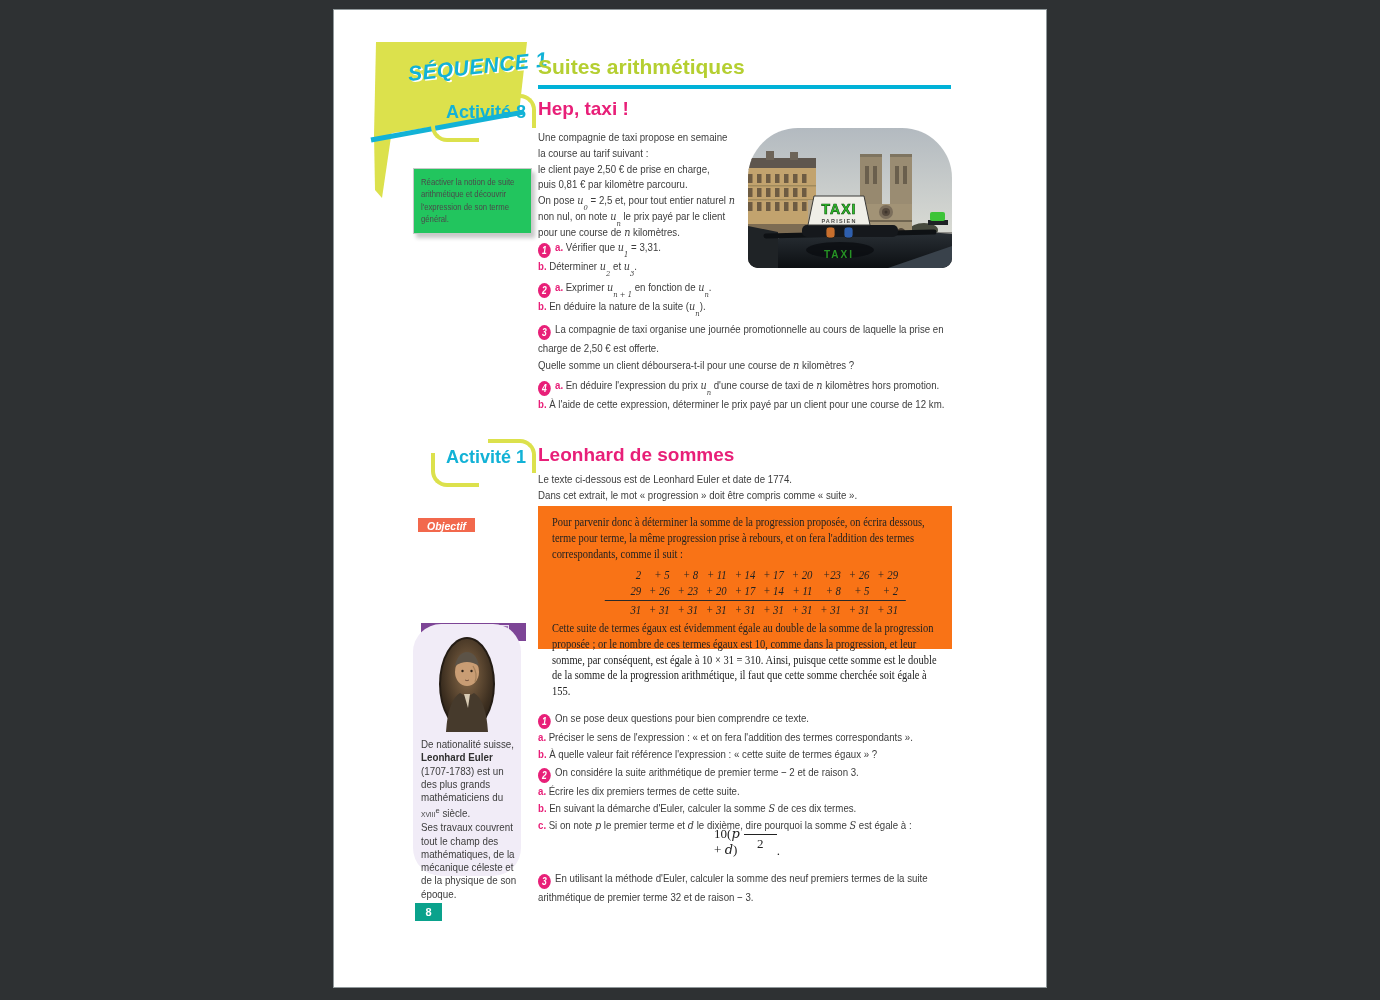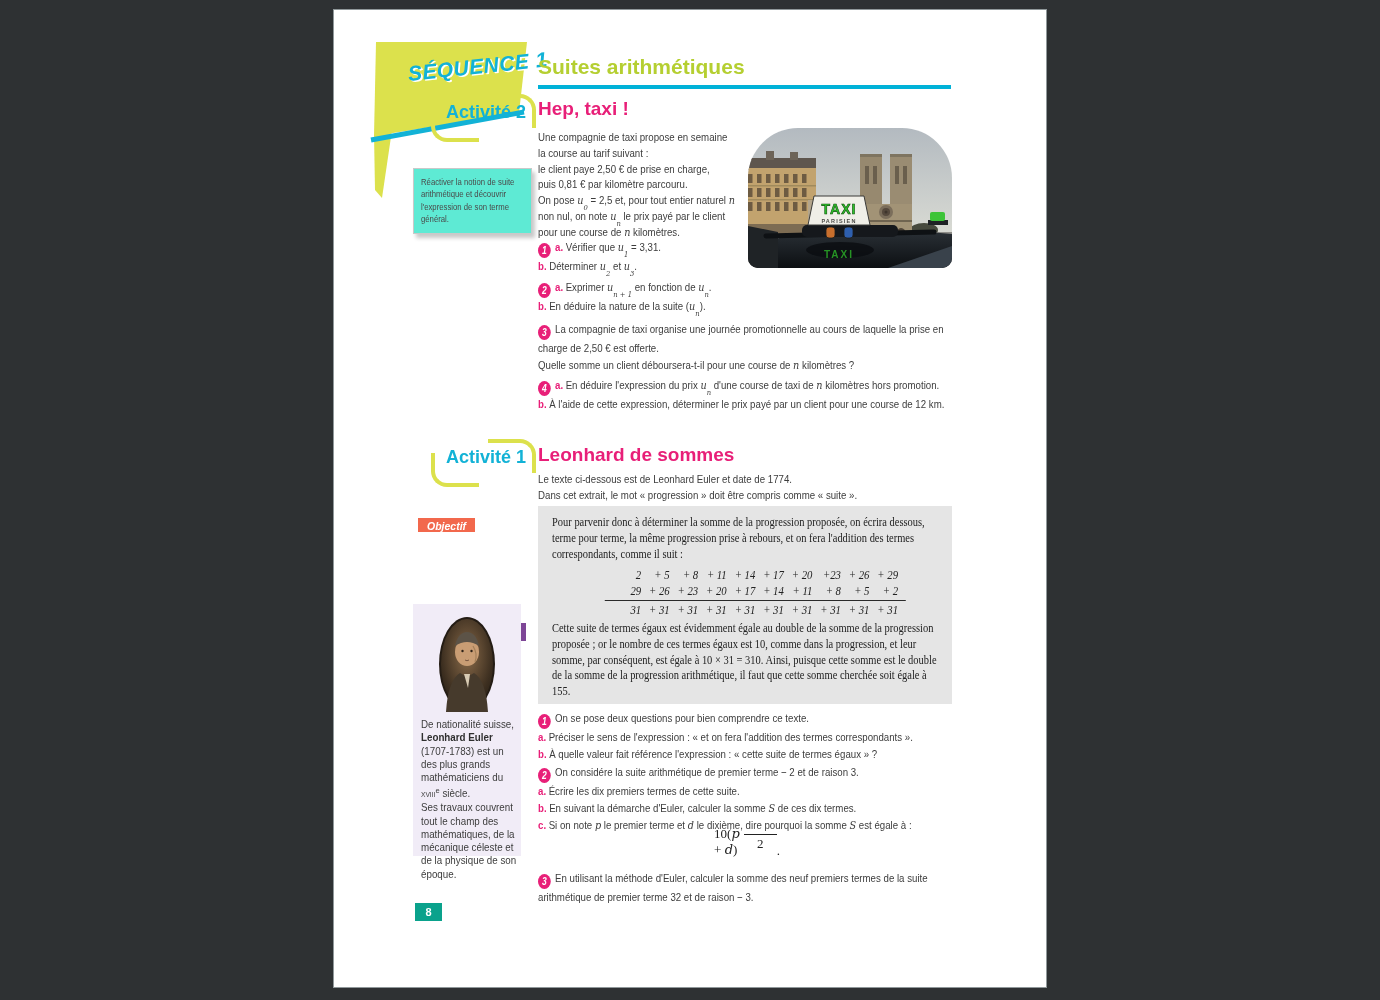--- a/index.html
+++ b/index.html
@@ -35,49 +35,49 @@
   .sc{font-variant:small-caps;}
   .badge{display:inline-block;width:15px;height:15px;border-radius:8px;background:#e81f78;color:#fff;
     font-style:italic;font-weight:bold;font-size:10px;line-height:15px;text-align:center;
     margin-right:5px;vertical-align:-3px;}
   .ql{color:#e81f78;font-weight:bold;margin-right:3px;}
   .qline{min-height:17px;}
 
   
   .obj-tag{position:absolute;background:#f2684c;color:#fff;font-style:italic;font-weight:bold;
     font-size:10.5px;padding:2px 9px 0;margin-top:20px;}
-  .obj-box{position:absolute;width:106px;background:#5eead4;border:1px solid #c9c9c9;
+  .obj-box{position:absolute;width:106px;background:#22c55e;border:1px solid #c9c9c9;
     box-shadow:3px 4px 4px rgba(0,0,0,.22);padding:7px 4px 8px 7px;}
   .obj-txt{font-size:9.8px;line-height:12.3px;color:#4a4a4a;width:122px;
     transform:scaleX(.79);transform-origin:0 0;}
 
   
   .photo{position:absolute;left:414px;top:118px;width:204px;height:140px;
     border-radius:50px 50px 10px 10px;overflow:hidden;}
 
   
-  .quote-box{position:absolute;left:204px;top:496px;width:414px;height:198px;background:#e5e5e5;
+  .quote-box{position:absolute;left:204px;top:496px;width:414px;height:143px;background:#f97316;
     padding:9px 0 0 14px;box-sizing:border-box;}
   .quote-inner{width:456px;transform:scaleX(.865);transform-origin:0 0;
     font-family:"Liberation Serif",serif;font-size:12.1px;line-height:15.9px;color:#222222;}
   .quote-inner p{margin:0;}
   .sums{margin:4px 0 3px 70px;width:340px;font-size:12.4px;}
   .sum-row{display:flex;line-height:16px;}
   .cell{width:33px;text-align:right;font-style:italic;font-family:"Liberation Serif",serif;}
   .sum-rule{border-top:1.3px solid #2a2a2a;width:348px;margin:1px 0 1px -9px;}
 
   
   .ph-tag{position:absolute;left:87px;top:613px;background:#7d4596;color:#fff;display:inline-flex;
     align-items:center;padding:2px 17px 3px 8px;font-size:10.3px;font-style:italic;font-weight:bold;}
   .ph-icon{width:11px;height:11px;background:#a277b8;border:1px solid #e8ddf0;display:block;position:relative;}
   .ph-icon:before{content:"";position:absolute;left:1px;top:1px;border-left:3.5px solid transparent;
     border-right:3.5px solid transparent;border-top:3.5px solid #fff;}
   .ph-icon:after{content:"";position:absolute;left:1px;bottom:1px;border-left:3.5px solid transparent;
     border-right:3.5px solid transparent;border-bottom:3.5px solid #fff;}
-  .ph-box{position:absolute;left:79px;top:594px;width:108px;height:252px;background:#f1ecf7;}
+  .ph-box{position:absolute;left:79px;top:614px;width:108px;height:252px;background:#f1ecf7;border-radius:28px;}
   .ph-portrait{display:block;margin:12px auto 0;}
   .ph-text{margin:6px 0 0 8px;font-size:10.3px;line-height:13.3px;color:#3c3c3c;width:104px;
     transform:scaleX(.95);transform-origin:0 0;}
   .ph-text .b, .ph-text b{font-weight:bold;color:#2f2f2f;}
 
   
   .fracwrap{position:absolute;left:204px;top:816px;width:414px;display:flex;justify-content:center;
     align-items:flex-end;font-family:"Liberation Serif",serif;font-size:13px;color:#222;}
   .frac{display:inline-flex;align-items:center;}
   .frac .num{padding:0 4px 1px;}
@@ -97,21 +97,21 @@
     <polygon points="10,96 28,92 18,160 11,152" fill="#dce14c"></polygon>
     <line x1="7" y1="102" x2="160" y2="74" stroke="#12b2d6" stroke-width="5"></line>
   </svg>
   <div class="seq-label">SÉQUENCE 1</div>
 
   <div class="chapter-title">Suites arithmétiques</div>
   <div class="chapter-rule"></div>
 
   <div class="brk brk-right" style="left:154px;top:84px"></div>
   <div class="brk brk-left" style="left:97px;top:98px"></div>
-  <div class="act-label" style="left:112px;top:92px">Activité 2</div>
+  <div class="act-label" style="left:112px;top:92px">Activité 8</div>
   <div class="act-title" style="left:204px;top:88px">Hep, taxi !</div>
 
   <div class="abs body-txt intro" style="left:204px;top:120px;transform:scaleX(.85);transform-origin:0 0;width:260px">
         <div class="ln">Une compagnie de taxi propose en semaine</div>
         <div class="ln">la course au tarif suivant :</div>
         <div class="ln">le client paye 2,50 € de prise en charge,</div>
         <div class="ln">puis 0,81 € par kilomètre parcouru.</div>
         <div class="ln">On pose <span class="v">u</span><sub>0</sub> = 2,5 et, pour tout entier naturel <span class="v">n</span></div>
         <div class="ln">non nul, on note <span class="v">u</span><sub>n</sub> le prix payé par le client</div>
         <div class="ln">pour une course de <span class="v">n</span> kilomètres.</div>

